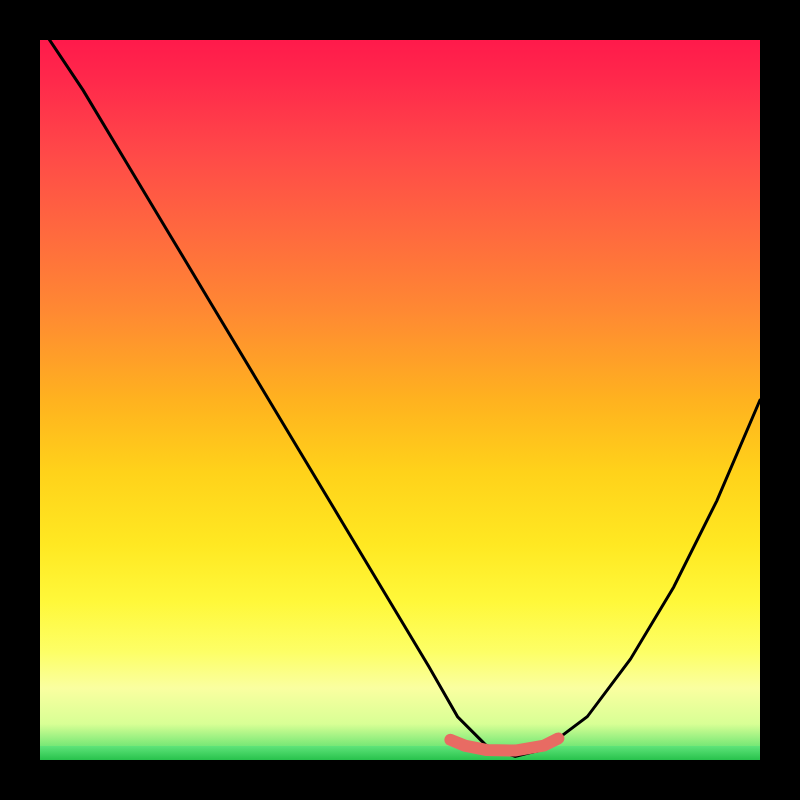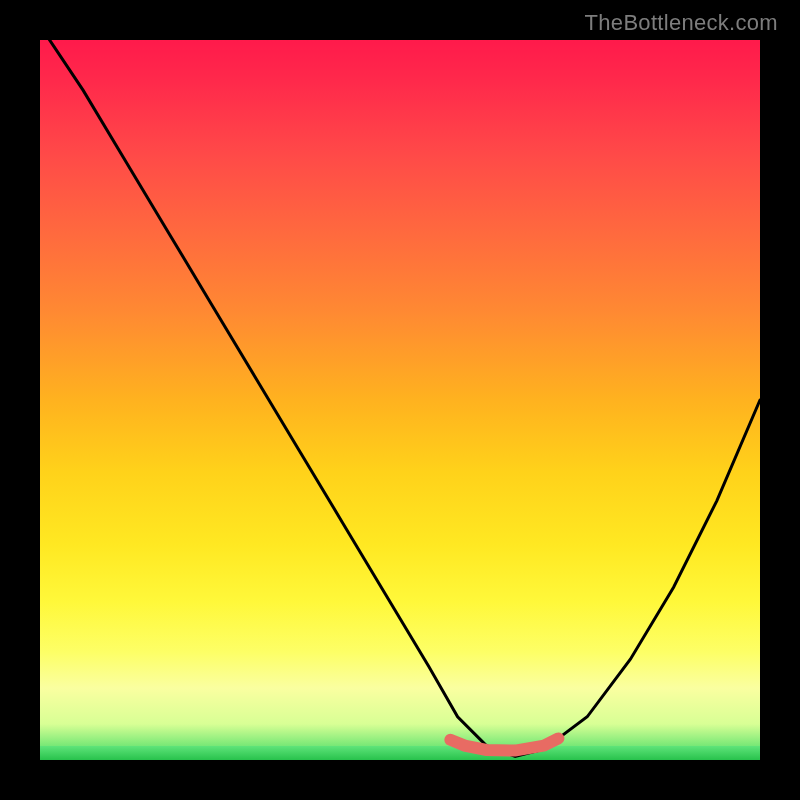--- a/index.html
+++ b/index.html
@@ -74,14 +74,13 @@
   <div class="plot-area">
     <div class="gradient"></div>
     <div class="greenbar"></div>
 
     <svg class="curve" viewBox="0 0 720 720" preserveAspectRatio="none">
       <path d="M0.0 -14.4 L43.2 50.4 L86.4 122.4 L129.6 194.4 L172.8 266.4 L216.0 338.4 L259.2 410.4 L302.4 482.4 L345.6 554.4 L388.8 626.4 L417.6 676.8 L446.4 705.6 L475.2 716.4 L504.0 709.2 L547.2 676.8 L590.4 619.2 L633.6 547.2 L676.8 460.8 L720.0 360.0 " id="curvePath" fill="none" stroke="#000" stroke-width="3" stroke-linecap="round"></path>
       <path d="M410.4 699.8 L424.8 705.6 L446.4 709.9 L475.2 710.6 L504.0 705.6 L518.4 698.4 " id="markerPath" fill="none" stroke="#e86b63" stroke-width="12" stroke-linecap="round"></path>
     </svg>
   </div>
 
-  <div class="watermark">TheBottleneck.com</div>
 </div>
 
 </body></html>

